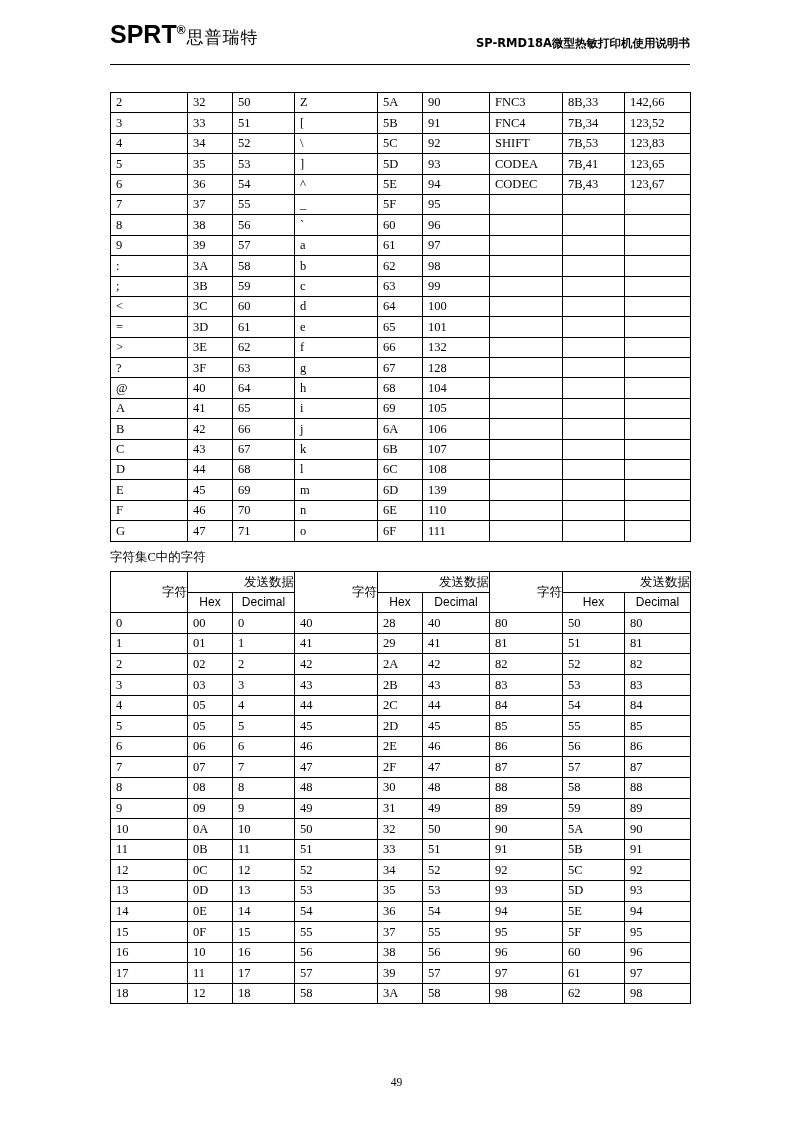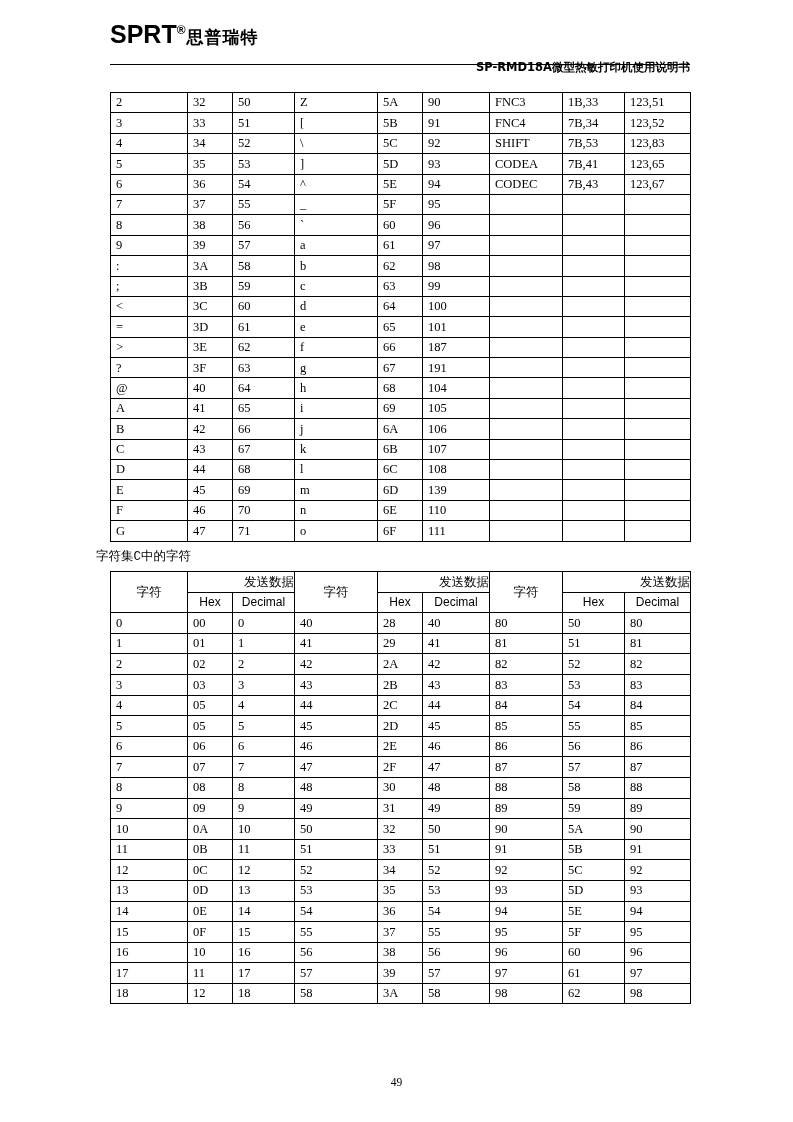--- a/index.html
+++ b/index.html
@@ -50,35 +50,34 @@
   .logo-reg {
     font-family: "Liberation Sans", sans-serif;
     font-weight: bold;
     font-size: 12px;
     vertical-align: super;
     position: relative;
     top: -9px;
   }
   .logo-cn {
     font-family: "DejaVu Sans", sans-serif;
-    font-weight: bold;
+    font-weight: normal;
     font-size: 17px;
     letter-spacing: 1px;
     margin-left: 1px;
   }
   .header-title {
     position: absolute;
     right: 0;
     top: 14px;
     font-family: "DejaVu Sans", sans-serif;
     font-weight: bold;
     font-size: 11.5px;
     white-space: nowrap;
     letter-spacing: 0px;
-    margin-top: 24px;
   }
 
   
   .tbl {
     position: absolute;
     left: 110px;
     border-collapse: collapse;
     table-layout: fixed;
     width: 580px;
   }
@@ -99,44 +98,44 @@
   
   .sans {
     font-family: "Liberation Sans", sans-serif;
     font-size: 12px;
   }
 
   #table1 { top: 92px; }
 
   .cap {
     position: absolute;
-    left: 96px;
+    left: 110px;
     top: 551px;
-    font-family: Liberation Mono, monospace;
+    font-family: Liberation Serif, serif;
     font-size: 12.5px;
     line-height: 1;
     white-space: nowrap;
   }
 
   #table2 { top: 571px; }
   #table2 td, #table2 th { height: 20.6px; }
   #table2 .hdr {
     text-align: right;
     padding: 0;
     font-family: "DejaVu Sans", sans-serif;
     font-size: 12.5px;
   }
   #table2 .subhdr {
     text-align: center;
     padding: 0;
     font-family: "Liberation Sans", sans-serif;
     font-size: 12px;
   }
   #table2 .hdr-char {
-    text-align: center;
+    text-align: right;
     padding: 0;
     font-family: "DejaVu Sans", sans-serif;
     font-size: 12.5px;
   }
 
   .footer-page {
     position: absolute;
     left: 0;
     top: 1076px;
     width: 793px;
@@ -173,22 +172,22 @@
     </colgroup>
     <tbody>
         <tr>
           <td>2</td>
           <td>32</td>
           <td>50</td>
           <td class="sans">Z</td>
           <td>5A</td>
           <td>90</td>
           <td class="sans">FNC3</td>
-          <td>1B,33</td>
-          <td>123,51</td>
+          <td>8B,33</td>
+          <td>142,66</td>
         </tr>
         <tr>
           <td>3</td>
           <td>33</td>
           <td>51</td>
           <td class="sans">[</td>
           <td>5B</td>
           <td>91</td>
           <td class="sans">FNC4</td>
           <td>7B,34</td>
@@ -303,32 +302,32 @@
           <td class="sans"></td>
           <td></td>
           <td></td>
         </tr>
         <tr>
           <td>&gt;</td>
           <td>3E</td>
           <td>62</td>
           <td class="sans">f</td>
           <td>66</td>
-          <td>187</td>
+          <td>132</td>
           <td class="sans"></td>
           <td></td>
           <td></td>
         </tr>
         <tr>
           <td>?</td>
           <td>3F</td>
           <td>63</td>
           <td class="sans">g</td>
           <td>67</td>
-          <td>191</td>
+          <td>128</td>
           <td class="sans"></td>
           <td></td>
           <td></td>
         </tr>
         <tr>
           <td>@</td>
           <td>40</td>
           <td>64</td>
           <td class="sans">h</td>
           <td>68</td>

